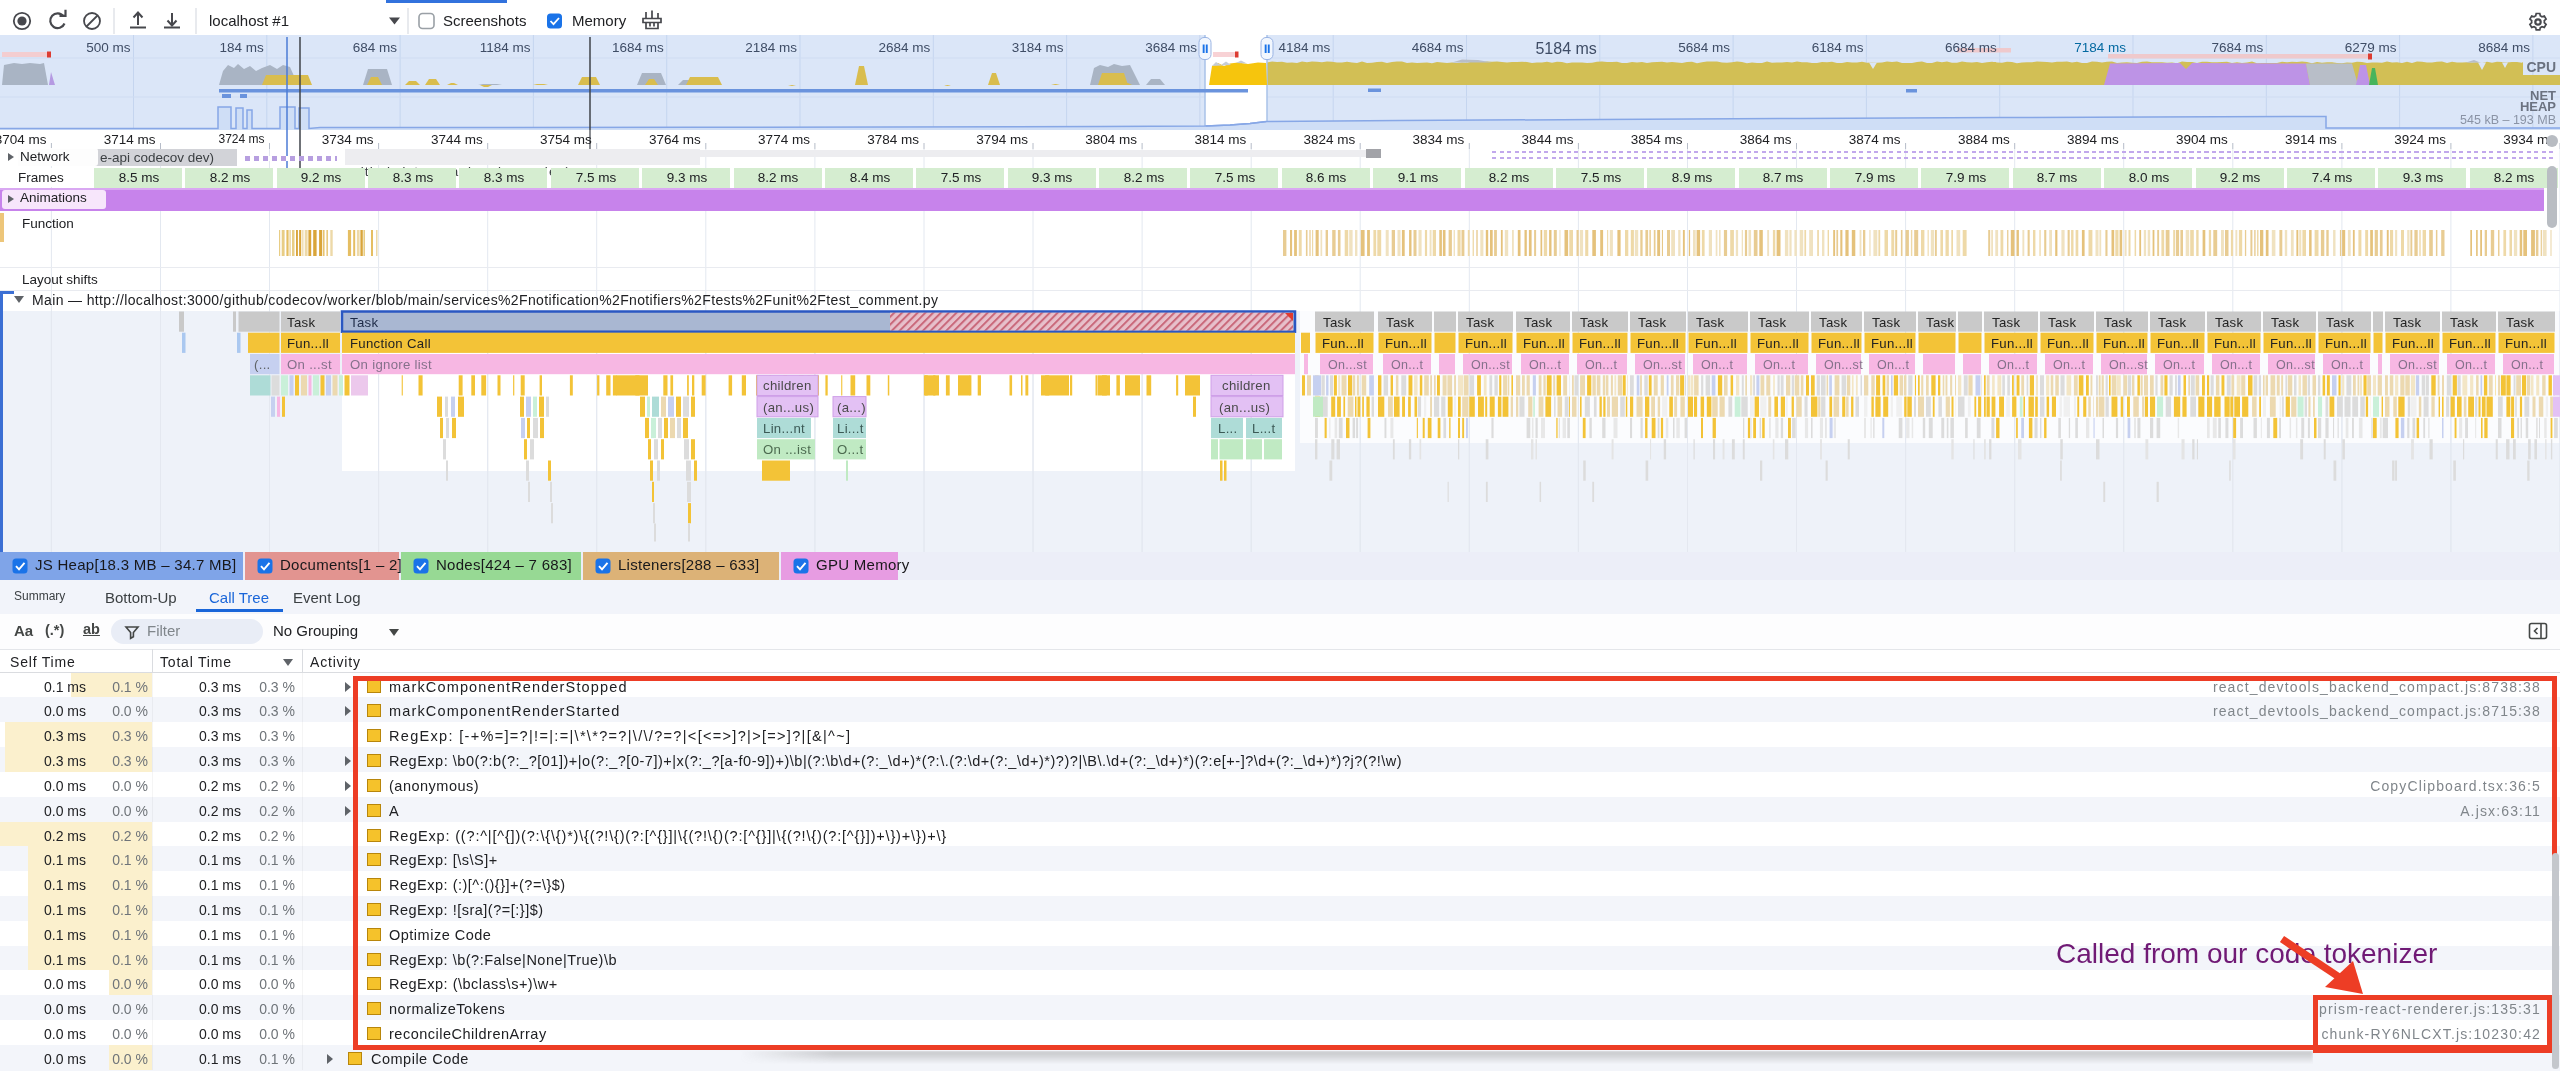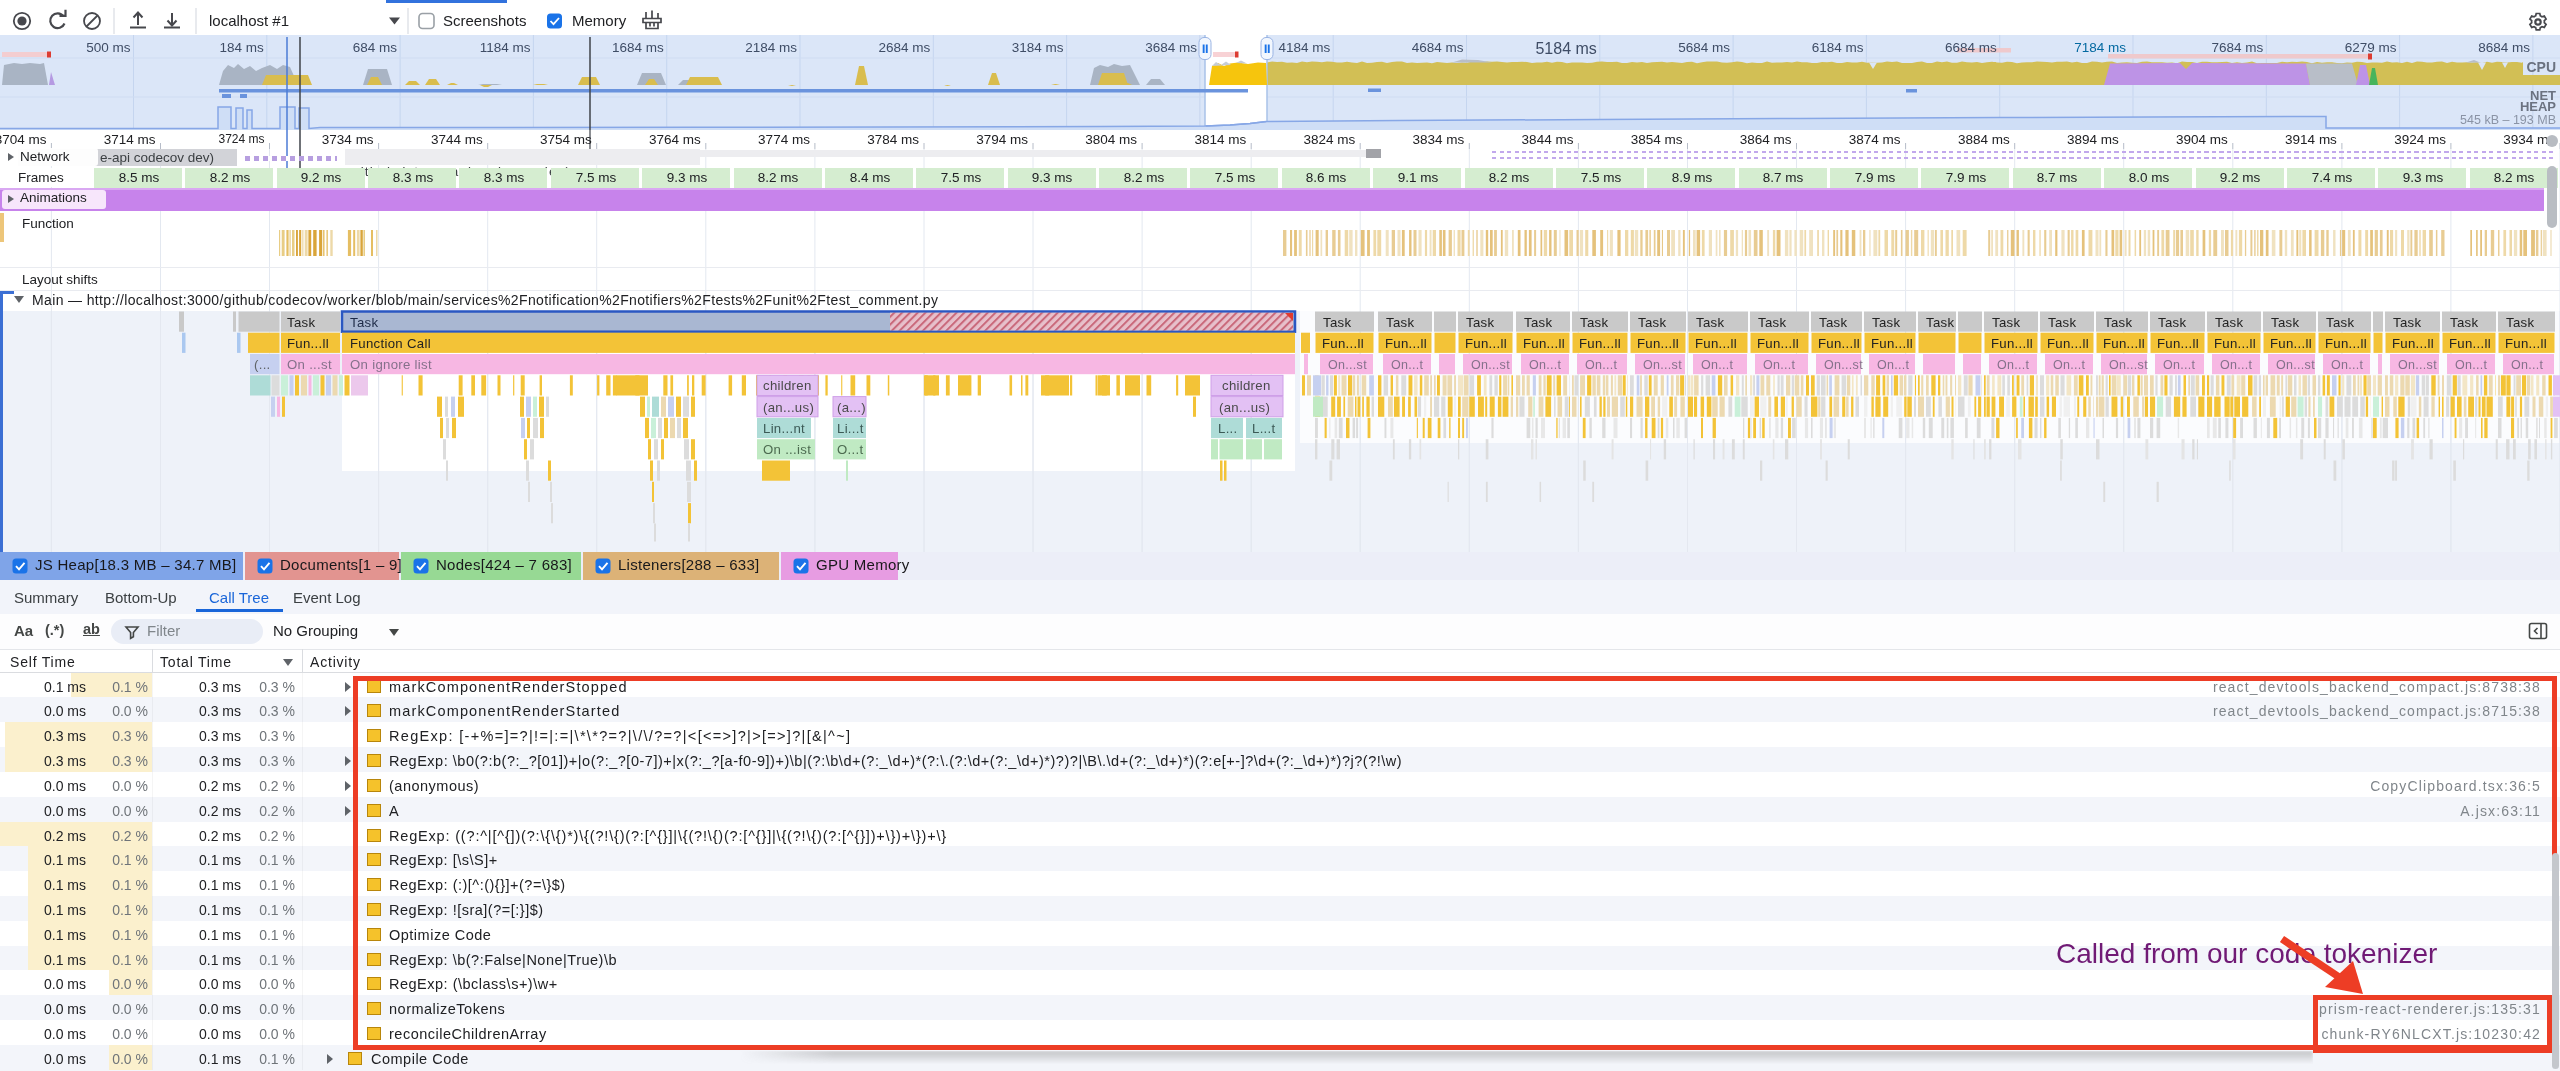--- a/index.html
+++ b/index.html
@@ -1621,41 +1621,41 @@
 <svg class="abs" style="left:12px;top:558px" width="16" height="16" viewBox="0 0 16 16">
       <rect x="0.5" y="0.5" width="15" height="15" rx="3.5" fill="#1a73e8"></rect>
       <path d="M4 8.2 l3 3.2 5.5-6.6" stroke="#fff" stroke-width="1.9" fill="none"></path>
     </svg>
 <div class="lbl" style="left:35px;top:556px;font-size:15px;letter-spacing:0.28px;color:#18181b">JS Heap[18.3 MB – 34.7 MB]</div>
 <div class="abs" style="left:245px;top:552px;width:154px;height:28px;background:#e29490"></div>
 <svg class="abs" style="left:257px;top:558px" width="16" height="16" viewBox="0 0 16 16">
       <rect x="0.5" y="0.5" width="15" height="15" rx="3.5" fill="#1a73e8"></rect>
       <path d="M4 8.2 l3 3.2 5.5-6.6" stroke="#fff" stroke-width="1.9" fill="none"></path>
     </svg>
-<div class="lbl" style="left:280px;top:556px;font-size:15px;letter-spacing:0.28px;color:#18181b">Documents[1 – 9]</div>
+<div class="lbl" style="left:280px;top:556px;font-size:15px;letter-spacing:0.28px;color:#18181b">Documents[1 – 2]</div>
 <div class="abs" style="left:401px;top:552px;width:180px;height:28px;background:#97d994"></div>
 <svg class="abs" style="left:413px;top:558px" width="16" height="16" viewBox="0 0 16 16">
       <rect x="0.5" y="0.5" width="15" height="15" rx="3.5" fill="#1a73e8"></rect>
       <path d="M4 8.2 l3 3.2 5.5-6.6" stroke="#fff" stroke-width="1.9" fill="none"></path>
     </svg>
 <div class="lbl" style="left:436px;top:556px;font-size:15px;letter-spacing:0.28px;color:#18181b">Nodes[424 – 7 683]</div>
 <div class="abs" style="left:583px;top:552px;width:196px;height:28px;background:#dcb277"></div>
 <svg class="abs" style="left:595px;top:558px" width="16" height="16" viewBox="0 0 16 16">
       <rect x="0.5" y="0.5" width="15" height="15" rx="3.5" fill="#1a73e8"></rect>
       <path d="M4 8.2 l3 3.2 5.5-6.6" stroke="#fff" stroke-width="1.9" fill="none"></path>
     </svg>
 <div class="lbl" style="left:618px;top:556px;font-size:15px;letter-spacing:0.28px;color:#18181b">Listeners[288 – 633]</div>
 <div class="abs" style="left:781px;top:552px;width:117px;height:28px;background:#e79ce2"></div>
 <svg class="abs" style="left:793px;top:558px" width="16" height="16" viewBox="0 0 16 16">
       <rect x="0.5" y="0.5" width="15" height="15" rx="3.5" fill="#1a73e8"></rect>
       <path d="M4 8.2 l3 3.2 5.5-6.6" stroke="#fff" stroke-width="1.9" fill="none"></path>
     </svg>
 <div class="lbl" style="left:816px;top:556px;font-size:15px;letter-spacing:0.28px;color:#18181b">GPU Memory</div>
 <div class="abs" style="left:0px;top:580px;width:2560px;height:34px;background:#f2f4fa"></div>
-<div class="lbl" style="left:14px;top:589px;font-size:15px;color:#3c4043">Summary</div>
+<div class="lbl" style="left:14px;top:589px;font-size:12px;color:#3c4043">Summary</div>
 <div class="lbl" style="left:105px;top:589px;font-size:15px;color:#3c4043">Bottom-Up</div>
 <div class="lbl" style="left:209px;top:589px;font-size:15px;color:#1a66d9">Call Tree</div>
 <div class="lbl" style="left:293px;top:589px;font-size:15px;color:#3c4043">Event Log</div>
 <div class="abs" style="left:196px;top:609px;width:87px;height:3px;background:#1a66d9"></div>
 <div class="abs" style="left:0px;top:614px;width:2560px;height:36px;background:#fdfdfe"></div>
 <div class="lbl" style="left:14px;top:622px;font-size:15px;font-weight:bold;color:#444746">Aa</div>
 <div class="lbl" style="left:45px;top:622px;font-size:14.5px;font-weight:bold;color:#444746">(.*)</div>
 <div class="lbl" style="left:83px;top:621px;font-size:14.5px;font-weight:bold;color:#444746"><u>ab</u></div>
 <div class="abs" style="left:111px;top:619px;width:152px;height:25px;background:#e9edf6;border-radius:12.5px"></div>
 <svg class="abs" style="left:124px;top:624px" width="16" height="16" viewBox="0 0 16 16">

